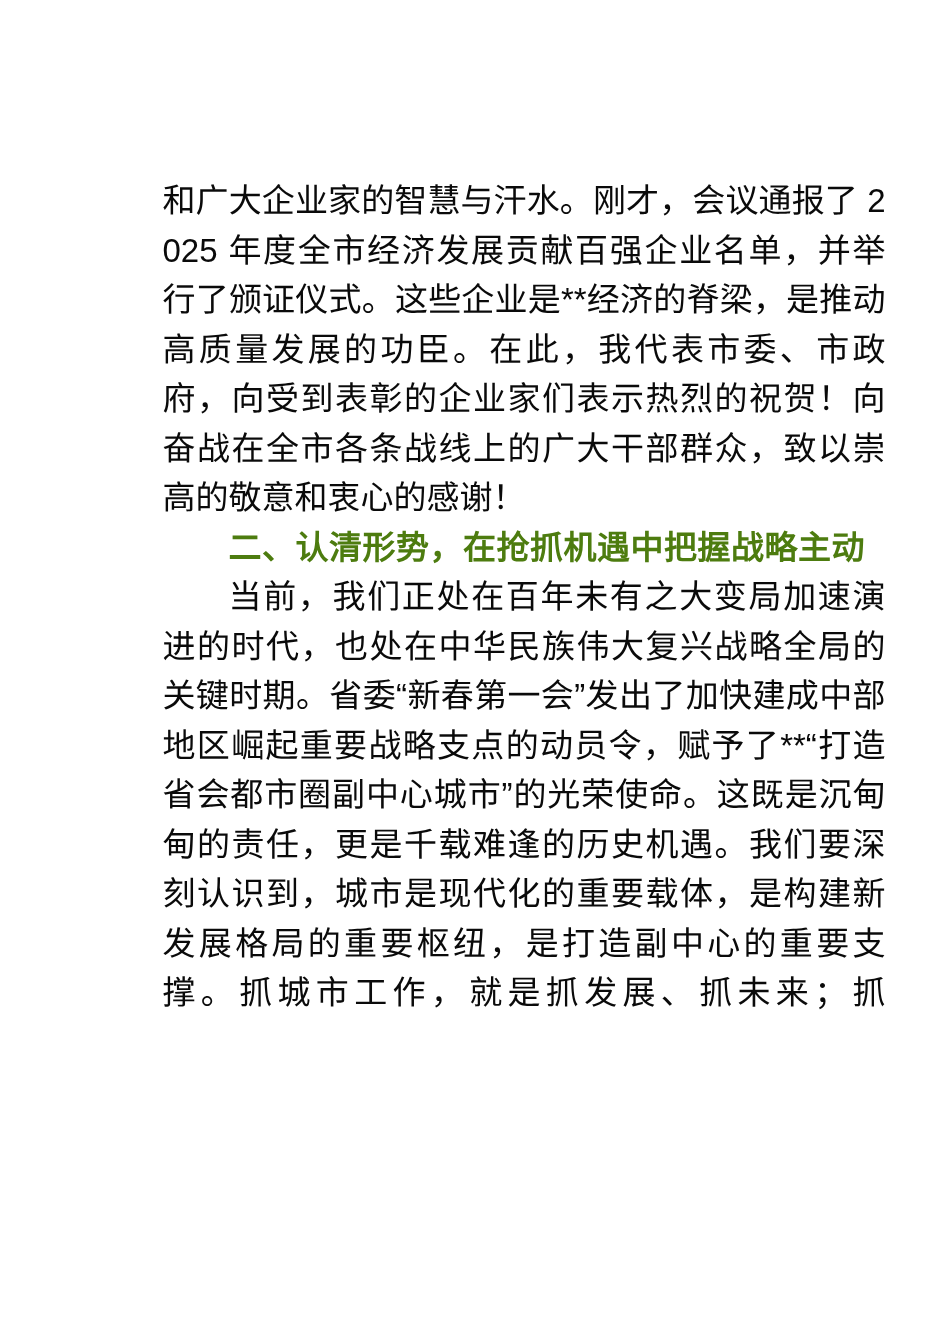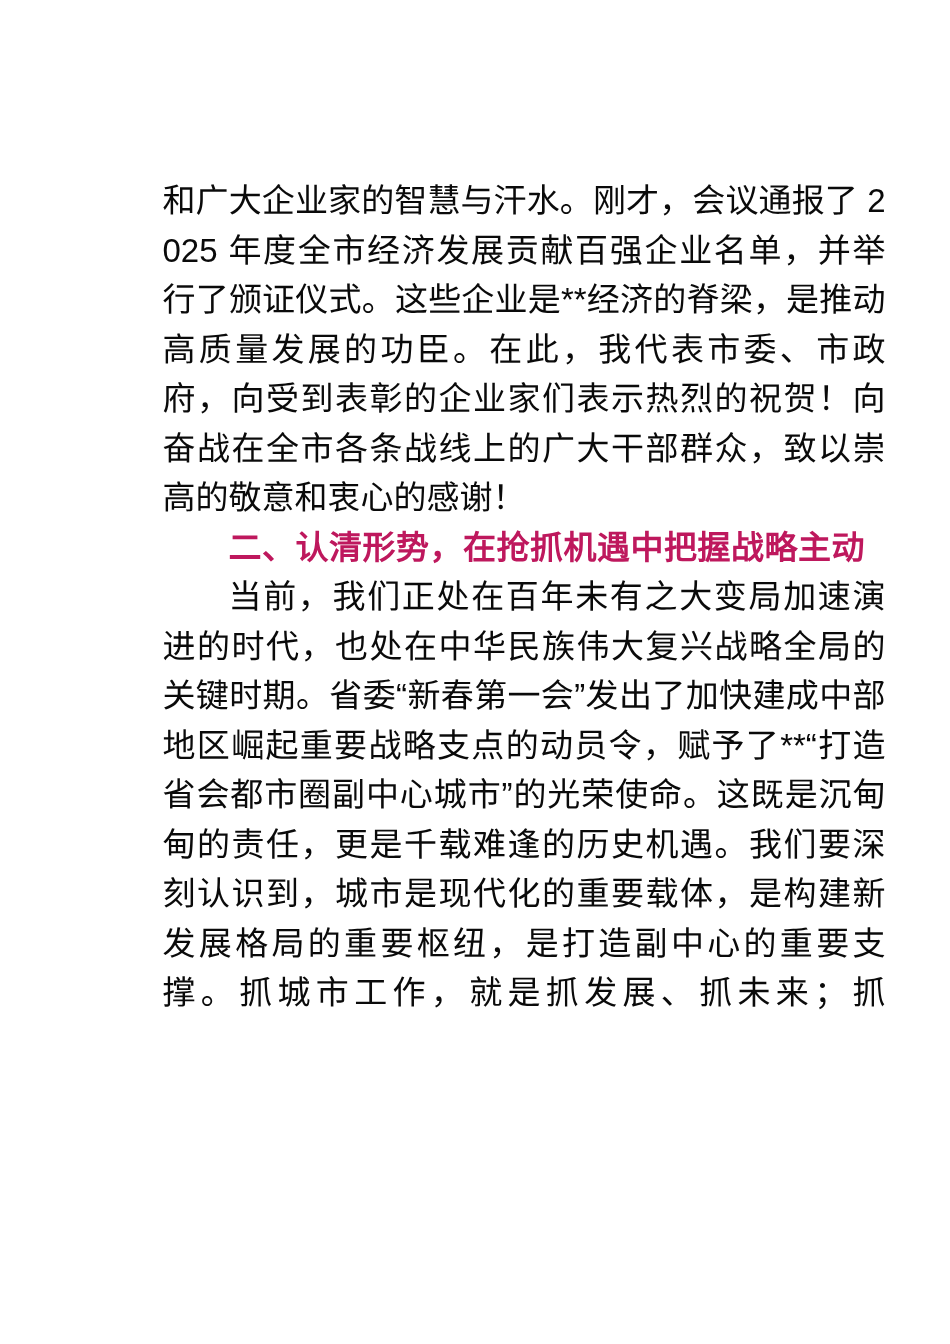--- a/index.html
+++ b/index.html
@@ -52,21 +52,21 @@
   
   .para.indent {
     text-indent: 66px;
   }
 
   
   .heading {
     font-family: "Liberation Sans", "DejaVu Sans", sans-serif;
     font-size: 33px;
     line-height: 49.5px;
-    color: #be185d;
+    color: #4d7c0f;
     margin: 0;
     text-indent: 66px;
     text-align: left;
     font-weight: 600;
     letter-spacing: 0.5px;
     word-break: break-all;
   }
 
   
   .para.clipped {

